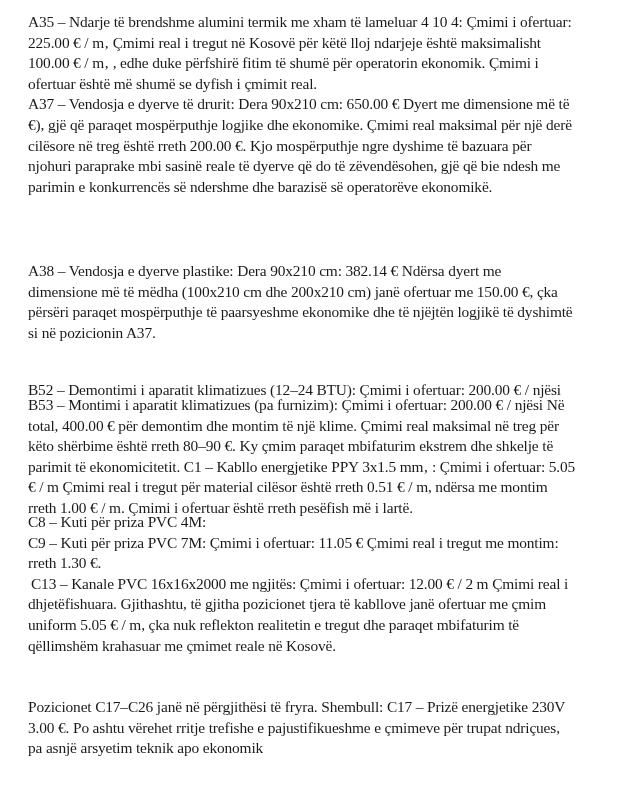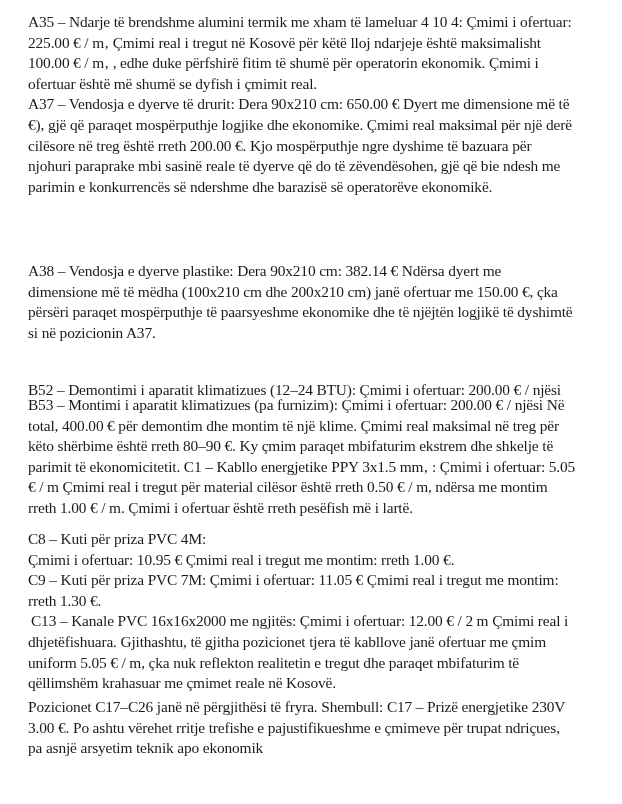--- a/index.html
+++ b/index.html
@@ -10,21 +10,21 @@
     font-family: "Liberation Serif", "DejaVu Serif", serif;
     font-size: 15.4px; letter-spacing: -0.15px;
   }
   .para { position: absolute; left: 28px; width: 590px; }
   .line { display: block; height: 20.6px; line-height: 20.6px; white-space: nowrap; }
   .line.indent { padding-left: 3px; }
   #p-a35 { top: 12px; }
   #p-a38 { top: 261px; }
   #p-b52 { top: 344px; margin-top: 36px; }
   #p-b53 { top: 395px; }
-  #p-c8  { top: 529px; }
+  #p-c8  { top: 512px; }
   #p-c17 { top: 697px; }
 </style>
 </head>
 <body>
 
 <div class="page">
   <div class="para" id="p-a35">
     <span class="line">A35 – Ndarje të brendshme alumini termik me xham të lameluar 4 10 4: Çmimi i ofertuar:</span>
     <span class="line">225.00 € / m‚ Çmimi real i tregut në Kosovë për këtë lloj ndarjeje është maksimalisht</span>
     <span class="line">100.00 € / m‚ , edhe duke përfshirë fitim të shumë për operatorin ekonomik. Çmimi i</span>
@@ -45,27 +45,26 @@
 
   <div class="para" id="p-b52">
     <span class="line">B52 – Demontimi i aparatit klimatizues (12–24 BTU): Çmimi i ofertuar: 200.00 € / njësi</span>
   </div>
 
   <div class="para" id="p-b53">
     <span class="line">B53 – Montimi i aparatit klimatizues (pa furnizim): Çmimi i ofertuar: 200.00 € / njësi Në</span>
     <span class="line">total, 400.00 € për demontim dhe montim të një klime. Çmimi real maksimal në treg për</span>
     <span class="line">këto shërbime është rreth 80–90 €. Ky çmim paraqet mbifaturim ekstrem dhe shkelje të</span>
     <span class="line">parimit të ekonomicitetit. C1 – Kabllo energjetike PPY 3x1.5 mm‚ : Çmimi i ofertuar: 5.05</span>
-    <span class="line">€ / m Çmimi real i tregut për material cilësor është rreth 0.50 € / m, ndërsa me montim</span>
+    <span class="line">€ / m Çmimi real i tregut për material cilësor është rreth 0.51 € / m, ndërsa me montim</span>
     <span class="line">rreth 1.00 € / m. Çmimi i ofertuar është rreth pesëfish më i lartë.</span>
   </div>
 
   <div class="para" id="p-c8">
     <span class="line">C8 – Kuti për priza PVC 4M:</span>
-    <span class="line">Çmimi i ofertuar: 10.95 € Çmimi real i tregut me montim: rreth 1.00 €.</span>
     <span class="line">C9 – Kuti për priza PVC 7M: Çmimi i ofertuar: 11.05 € Çmimi real i tregut me montim:</span>
     <span class="line">rreth 1.30 €.</span>
     <span class="line indent">C13 – Kanale PVC 16x16x2000 me ngjitës: Çmimi i ofertuar: 12.00 € / 2 m Çmimi real i</span>
     <span class="line">dhjetëfishuara. Gjithashtu, të gjitha pozicionet tjera të kabllove janë ofertuar me çmim</span>
     <span class="line">uniform 5.05 € / m, çka nuk reflekton realitetin e tregut dhe paraqet mbifaturim të</span>
     <span class="line">qëllimshëm krahasuar me çmimet reale në Kosovë.</span>
   </div>
 
   <div class="para" id="p-c17">
     <span class="line">Pozicionet C17–C26 janë në përgjithësi të fryra. Shembull: C17 – Prizë energjetike 230V</span>

